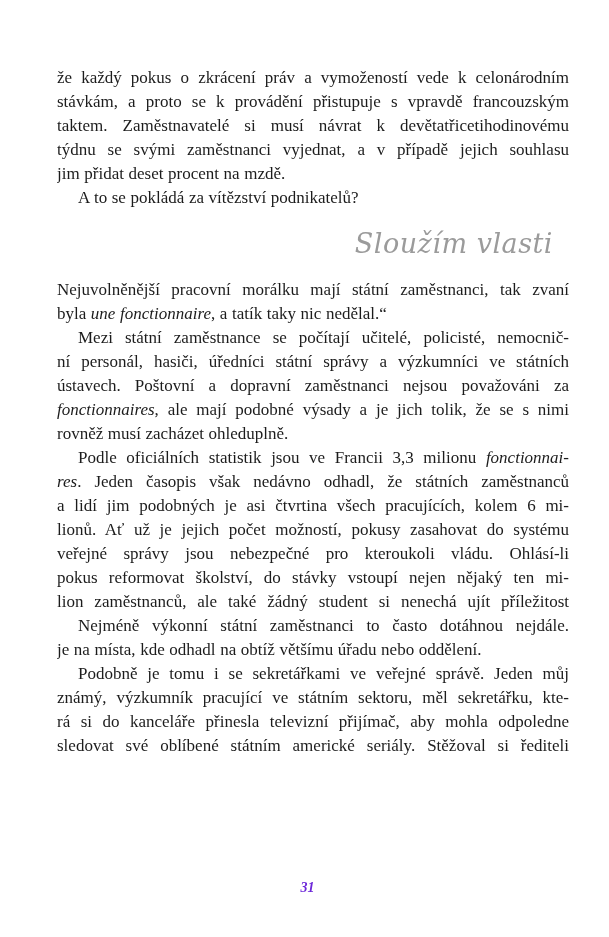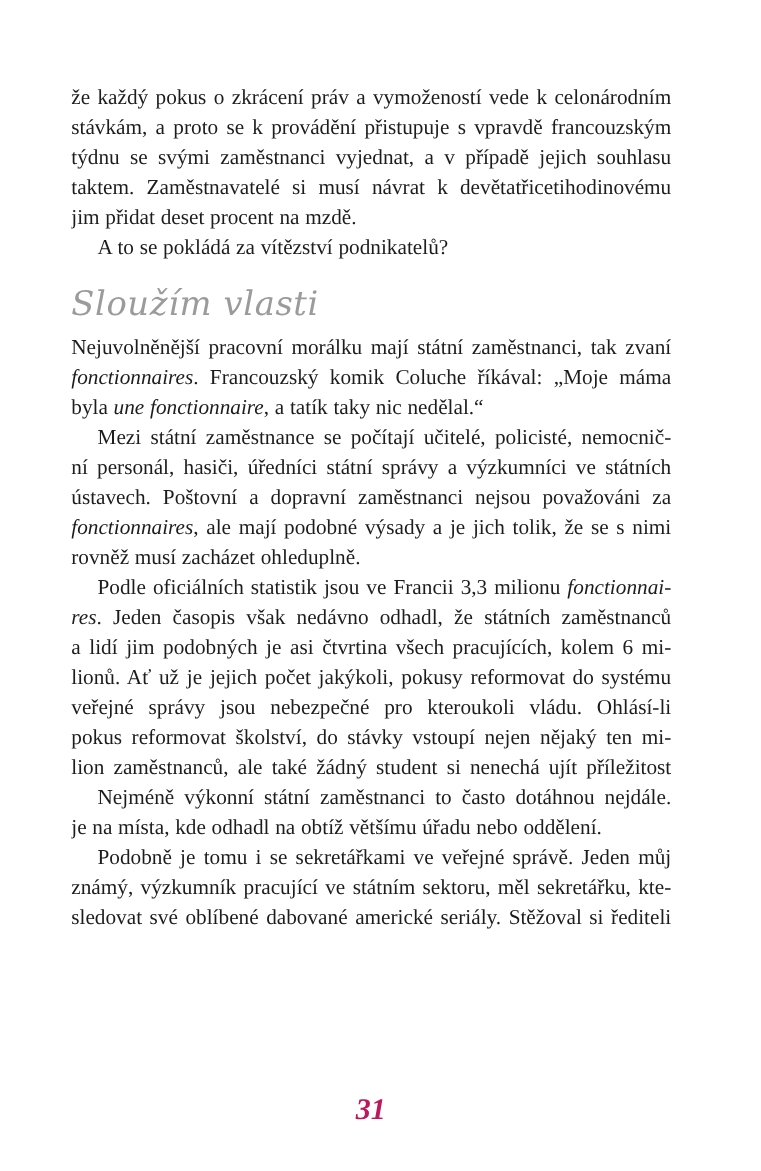--- a/index.html
+++ b/index.html
@@ -10,21 +10,21 @@
   .page {
     position: relative;
     width: 609px;
     height: 937px;
     background: #ffffff;
     font-family: "Liberation Serif", serif;
     color: #1c1c1c;
     overflow: hidden;
   }
   .text-block {
-    padding: 0 72px 0 57px;
+    padding: 0 40px 0 57px;
   }
   #blocks-top {
     padding-top: 66px;
   }
   .para {
     margin: 0;
   }
   .ln {
     font-size: 17px;
     line-height: 24px;
@@ -37,88 +37,88 @@
   .ln.end {
     text-align-last: left;
   }
   .para.indent .ln.first {
     text-indent: 21px;
   }
   .ln i {
     font-style: italic;
   }
   .heading {
-    margin: 14px 56px 2px 57px;
+    margin: 14px 56px 14px 57px;
     height: 40px;
     line-height: 40px;
-    text-align: left;
+    text-align: right;
     font-family: "DejaVu Serif", serif;
     font-style: italic;
     font-weight: normal;
     font-size: 27px;
     color: #9b9b9b;
     letter-spacing: 0.5px;
   }
   .page-number {
     position: absolute;
     top: 876px;
-    left: 3px;
+    left: 14px;
     width: 587px;
     text-align: center;
     font-family: "Liberation Serif", serif;
     font-style: italic;
     font-weight: bold;
-    font-size: 24px;
+    font-size: 14px;
     line-height: 24px;
-    color: #be185d;
+    color: #6d28d9;
   }
 </style>
 </head>
 <body>
 
 <div class="page">
   <div id="blocks-top" class="text-block">
       <div class="para">
         <div class="ln first"><span>že každý pokus o zkrácení práv a vymožeností vede k celonárodním</span></div>
         <div class="ln"><span>stávkám, a proto se k provádění přistupuje s vpravdě francouzským</span></div>
+        <div class="ln"><span>taktem. Zaměstnavatelé si musí návrat k devětatřicetihodinovému</span></div>
         <div class="ln"><span>týdnu se svými zaměstnanci vyjednat, a v případě jejich souhlasu</span></div>
-        <div class="ln"><span>taktem. Zaměstnavatelé si musí návrat k devětatřicetihodinovému</span></div>
         <div class="ln end"><span>jim přidat deset procent na mzdě.</span></div>
       </div>
       <div class="para indent">
         <div class="ln end first"><span>A to se pokládá za vítězství podnikatelů?</span></div>
       </div>
     </div>
   <div class="heading">Sloužím vlasti</div>
   <div id="blocks-bottom" class="text-block">
       <div class="para">
         <div class="ln first"><span>Nejuvolněnější pracovní morálku mají státní zaměstnanci, tak zvaní</span></div>
-        <div class="ln"><i>fonctionnaires</i><span>. Francouzský komik Coluche říkával: „Moje máma</span></div>
         <div class="ln end"><span>byla </span><i>une fonctionnaire</i><span>, a tatík taky nic nedělal.“</span></div>
       </div>
       <div class="para indent">
         <div class="ln first"><span>Mezi státní zaměstnance se počítají učitelé, policisté, nemocnič-</span></div>
         <div class="ln"><span>ní personál, hasiči, úředníci státní správy a výzkumníci ve státních</span></div>
         <div class="ln"><span>ústavech. Poštovní a dopravní zaměstnanci nejsou považováni za</span></div>
         <div class="ln"><i>fonctionnaires</i><span>, ale mají podobné výsady a je jich tolik, že se s nimi</span></div>
         <div class="ln end"><span>rovněž musí zacházet ohleduplně.</span></div>
       </div>
       <div class="para indent">
         <div class="ln first"><span>Podle oficiálních statistik jsou ve Francii 3,3 milionu </span><i>fonctionnai-</i></div>
         <div class="ln"><i>res</i><span>. Jeden časopis však nedávno odhadl, že státních zaměstnanců</span></div>
         <div class="ln"><span>a lidí jim podobných je asi čtvrtina všech pracujících, kolem 6 mi-</span></div>
-        <div class="ln"><span>lionů. Ať už je jejich počet jakýkoli, pokusy reformovat do systému</span></div>
+        <div class="ln"><span>lionů. Ať už je jejich počet možností, pokusy zasahovat do systému</span></div>
         <div class="ln"><span>veřejné správy jsou nebezpečné pro kteroukoli vládu. Ohlásí-li</span></div>
         <div class="ln"><span>pokus reformovat školství, do stávky vstoupí nejen nějaký ten mi-</span></div>
         <div class="ln"><span>lion zaměstnanců, ale také žádný student si nenechá ujít příležitost</span></div>
       </div>
       <div class="para indent">
         <div class="ln first"><span>Nejméně výkonní státní zaměstnanci to často dotáhnou nejdále.</span></div>
         <div class="ln end"><span>je na místa, kde odhadl na obtíž většímu úřadu nebo oddělení.</span></div>
       </div>
       <div class="para indent">
         <div class="ln first"><span>Podobně je tomu i se sekretářkami ve veřejné správě. Jeden můj</span></div>
         <div class="ln"><span>známý, výzkumník pracující ve státním sektoru, měl sekretářku, kte-</span></div>
-        <div class="ln"><span>sledovat své oblíbené dabované americké seriály. Stěžoval si řediteli</span></div>
+        <div class="ln"><span>rá si do kanceláře přinesla televizní přijímač, aby mohla odpoledne</span></div>
+        <div class="ln"><span>sledovat své oblíbené státním americké seriály. Stěžoval si řediteli</span></div>
       </div>
     </div>
   <div class="page-number">31</div>
 </div>
 
 </body></html>

